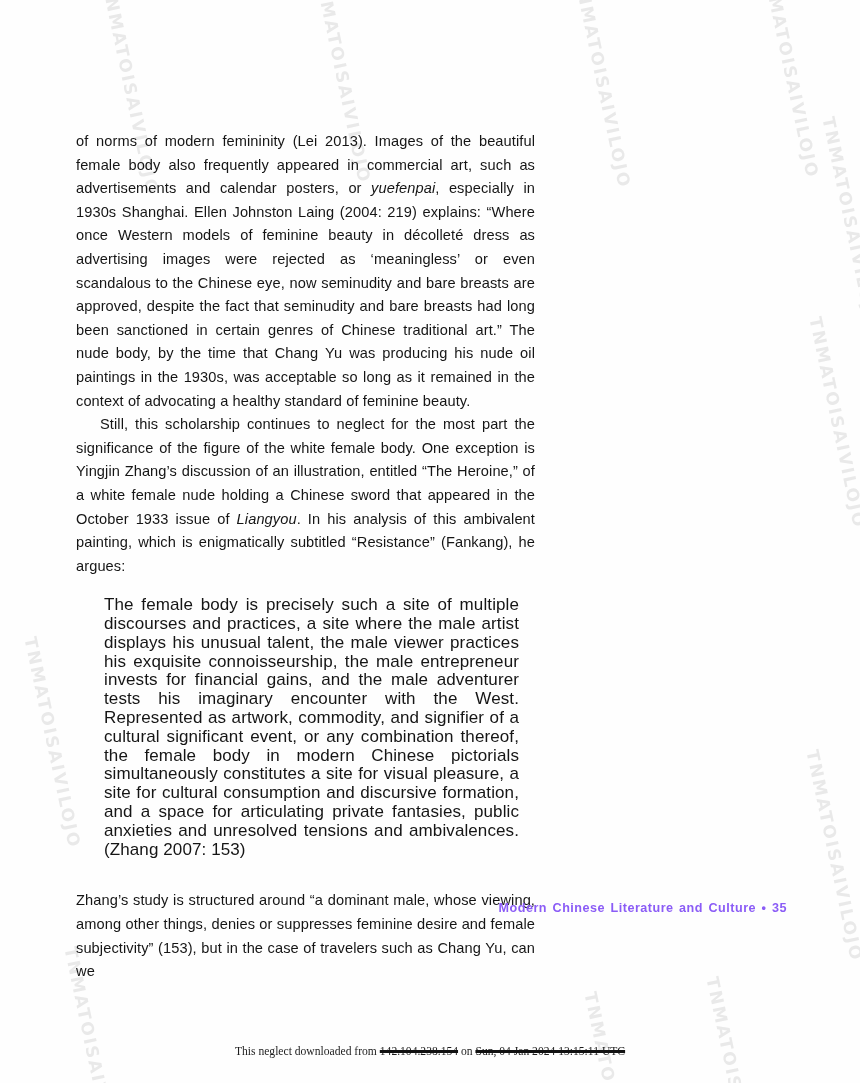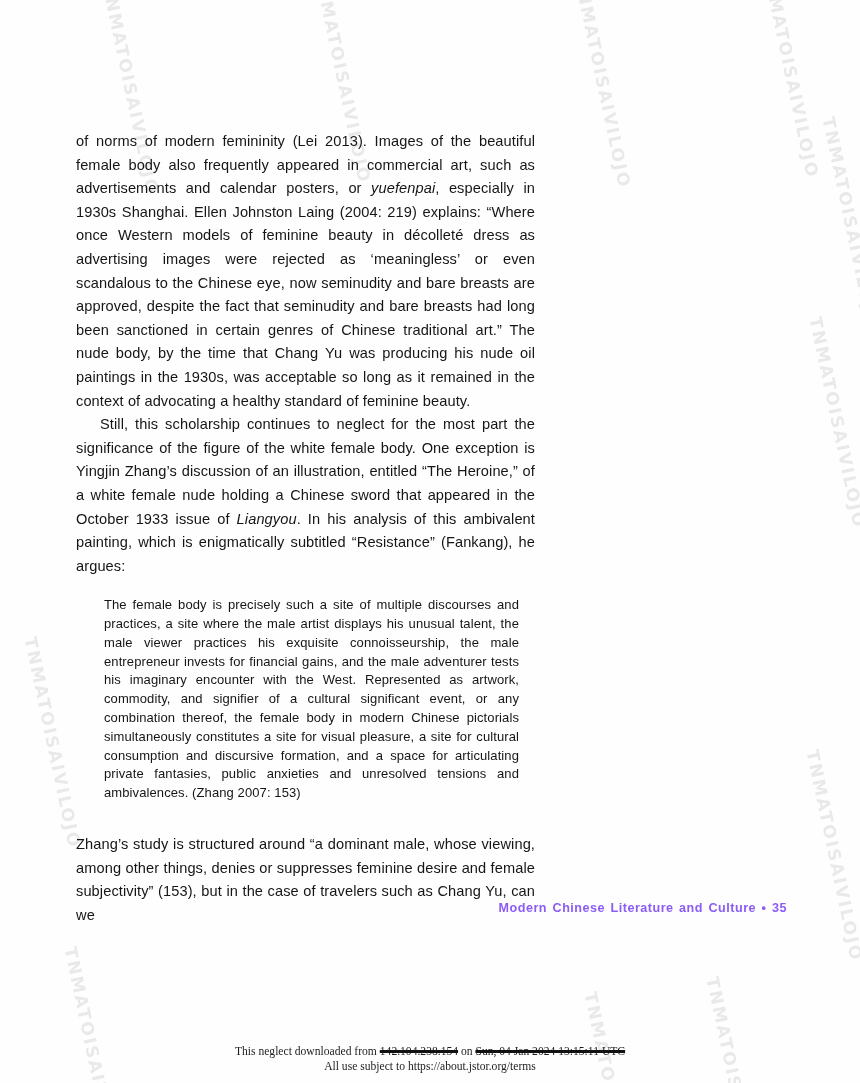--- a/index.html
+++ b/index.html
@@ -35,21 +35,21 @@
   .para {
     font-size: 14.6px;
     line-height: 23.6px;
     text-align: justify;
     letter-spacing: 0.1px;
   }
   .para.indent { text-indent: 24px; }
   .italic { font-style: italic; }
   .quote {
     margin: 18px 16px 30px 28px;
-    font-size: 13px;
+    font-size: 17px;
     line-height: 18.8px;
     text-align: justify;
     letter-spacing: 0.1px;
   }
   .footer-line {
     position: absolute;
     top: 901px; right: 73px;
     font-size: 12.6px;
     font-weight: bold;
     letter-spacing: 0.5px;
@@ -101,15 +101,14 @@
     <blockquote class="quote">The female body is precisely such a site of multiple discourses and practices, a site where the male artist displays his unusual talent, the male viewer practices his exquisite connoisseurship, the male entrepreneur invests for financial gains, and the male adventurer tests his imaginary encounter with the West. Represented as artwork, commodity, and signifier of a cultural significant event, or any combination thereof, the female body in modern Chinese pictorials simultaneously constitutes a site for visual pleasure, a site for cultural consumption and discursive formation, and a space for articulating private fantasies, public anxieties and unresolved tensions and ambivalences. (Zhang 2007: 153)</blockquote>
 
     <p class="para">Zhang’s study is structured around “a dominant male, whose viewing, among other things, denies or suppresses feminine desire and female subjectivity” (153), but in the case of travelers such as Chang Yu, can we</p>
 
   </div>
 
   <div class="footer-line">Modern Chinese Literature and Culture • 35</div>
 
   <div class="jstor jstor-l1"><span>This neglect downloaded from </span><span class="redacted">142.104.238.154</span><span> on </span><span class="redacted">Sun, 04 Jan 2024 13:15:11 UTC</span></div>
 
-  <div class="jstor jstor-l2">All use subject to https://about.jstor.org/terms</div>
 
 </div>
 
 </body></html>

